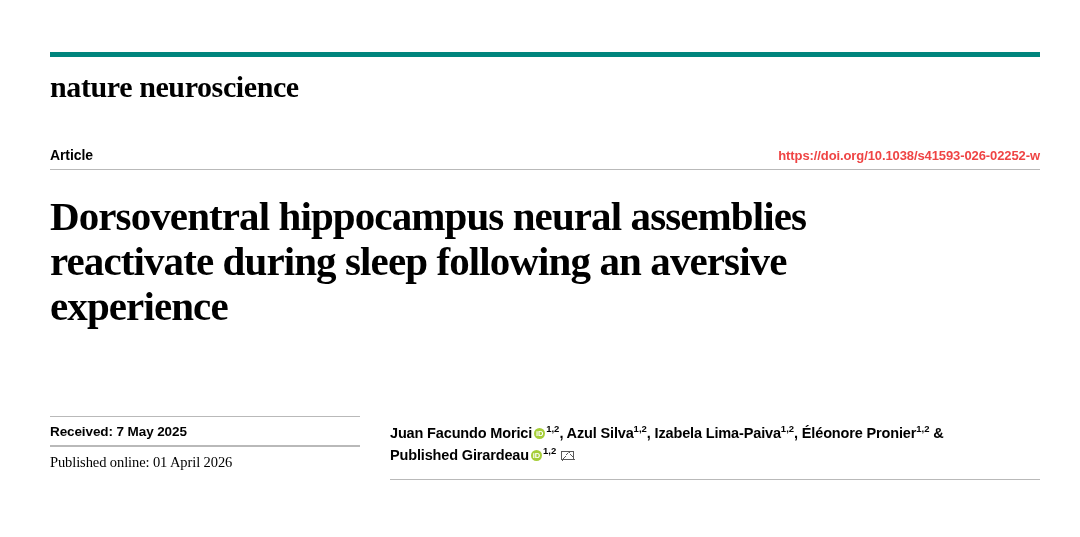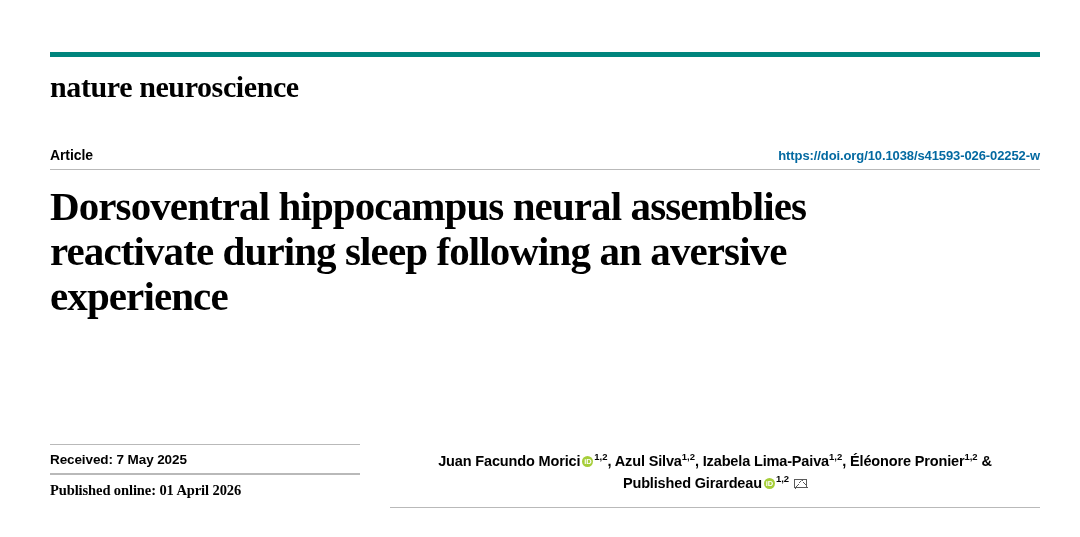--- a/index.html
+++ b/index.html
@@ -54,46 +54,46 @@
   .article-label {
     font-family: "Liberation Sans", sans-serif;
     font-weight: bold;
     font-size: 14px;
     letter-spacing: -0.1px;
   }
   .doi-link {
     font-family: "Liberation Sans", sans-serif;
     font-weight: bold;
     font-size: 13px;
-    color: #0369a1;
+    color: #ef4444;
     text-decoration: none;
     letter-spacing: -0.1px;
   }
   .rule-thin {
     margin-top: 6px;
     height: 1px;
     background: #b9b9b9;
     width: 990px;
   }
   
   .title {
-    margin-top: 14px;
+    margin-top: 24px;
     font-family: "Liberation Serif", serif;
     font-weight: bold;
     font-size: 41px;
     line-height: 1.10;
     letter-spacing: -0.9px;
     max-width: 800px;
     color: #000;
   }
   
   .meta {
     position: absolute;
     left: 50px;
-    top: 444px;
+    top: 416px;
     width: 990px;
     display: flex;
   }
   .meta-left {
     width: 310px;
     flex: 0 0 310px;
   }
   .meta-left .mrule {
     height: 1px;
     background: #b9b9b9;
@@ -101,27 +101,26 @@
   }
   .meta-item {
     font-family: "Liberation Sans", sans-serif;
     font-weight: bold;
     font-size: 13.5px;
     padding: 7px 0 6px 0;
     letter-spacing: -0.1px;
   }
   .meta-item.serif {
     font-family: "Liberation Serif", serif;
-    font-weight: bold;
+    font-weight: normal;
     font-size: 14.5px;
   }
   .meta-right {
     flex: 1 1 auto;
     padding-left: 30px;
-    text-align: center;
   }
   .authors {
     font-family: "Liberation Sans", sans-serif;
     font-weight: bold;
     font-size: 14.5px;
     line-height: 1.55;
     letter-spacing: -0.15px;
     padding-top: 6px;
   }
   .authors sup {

